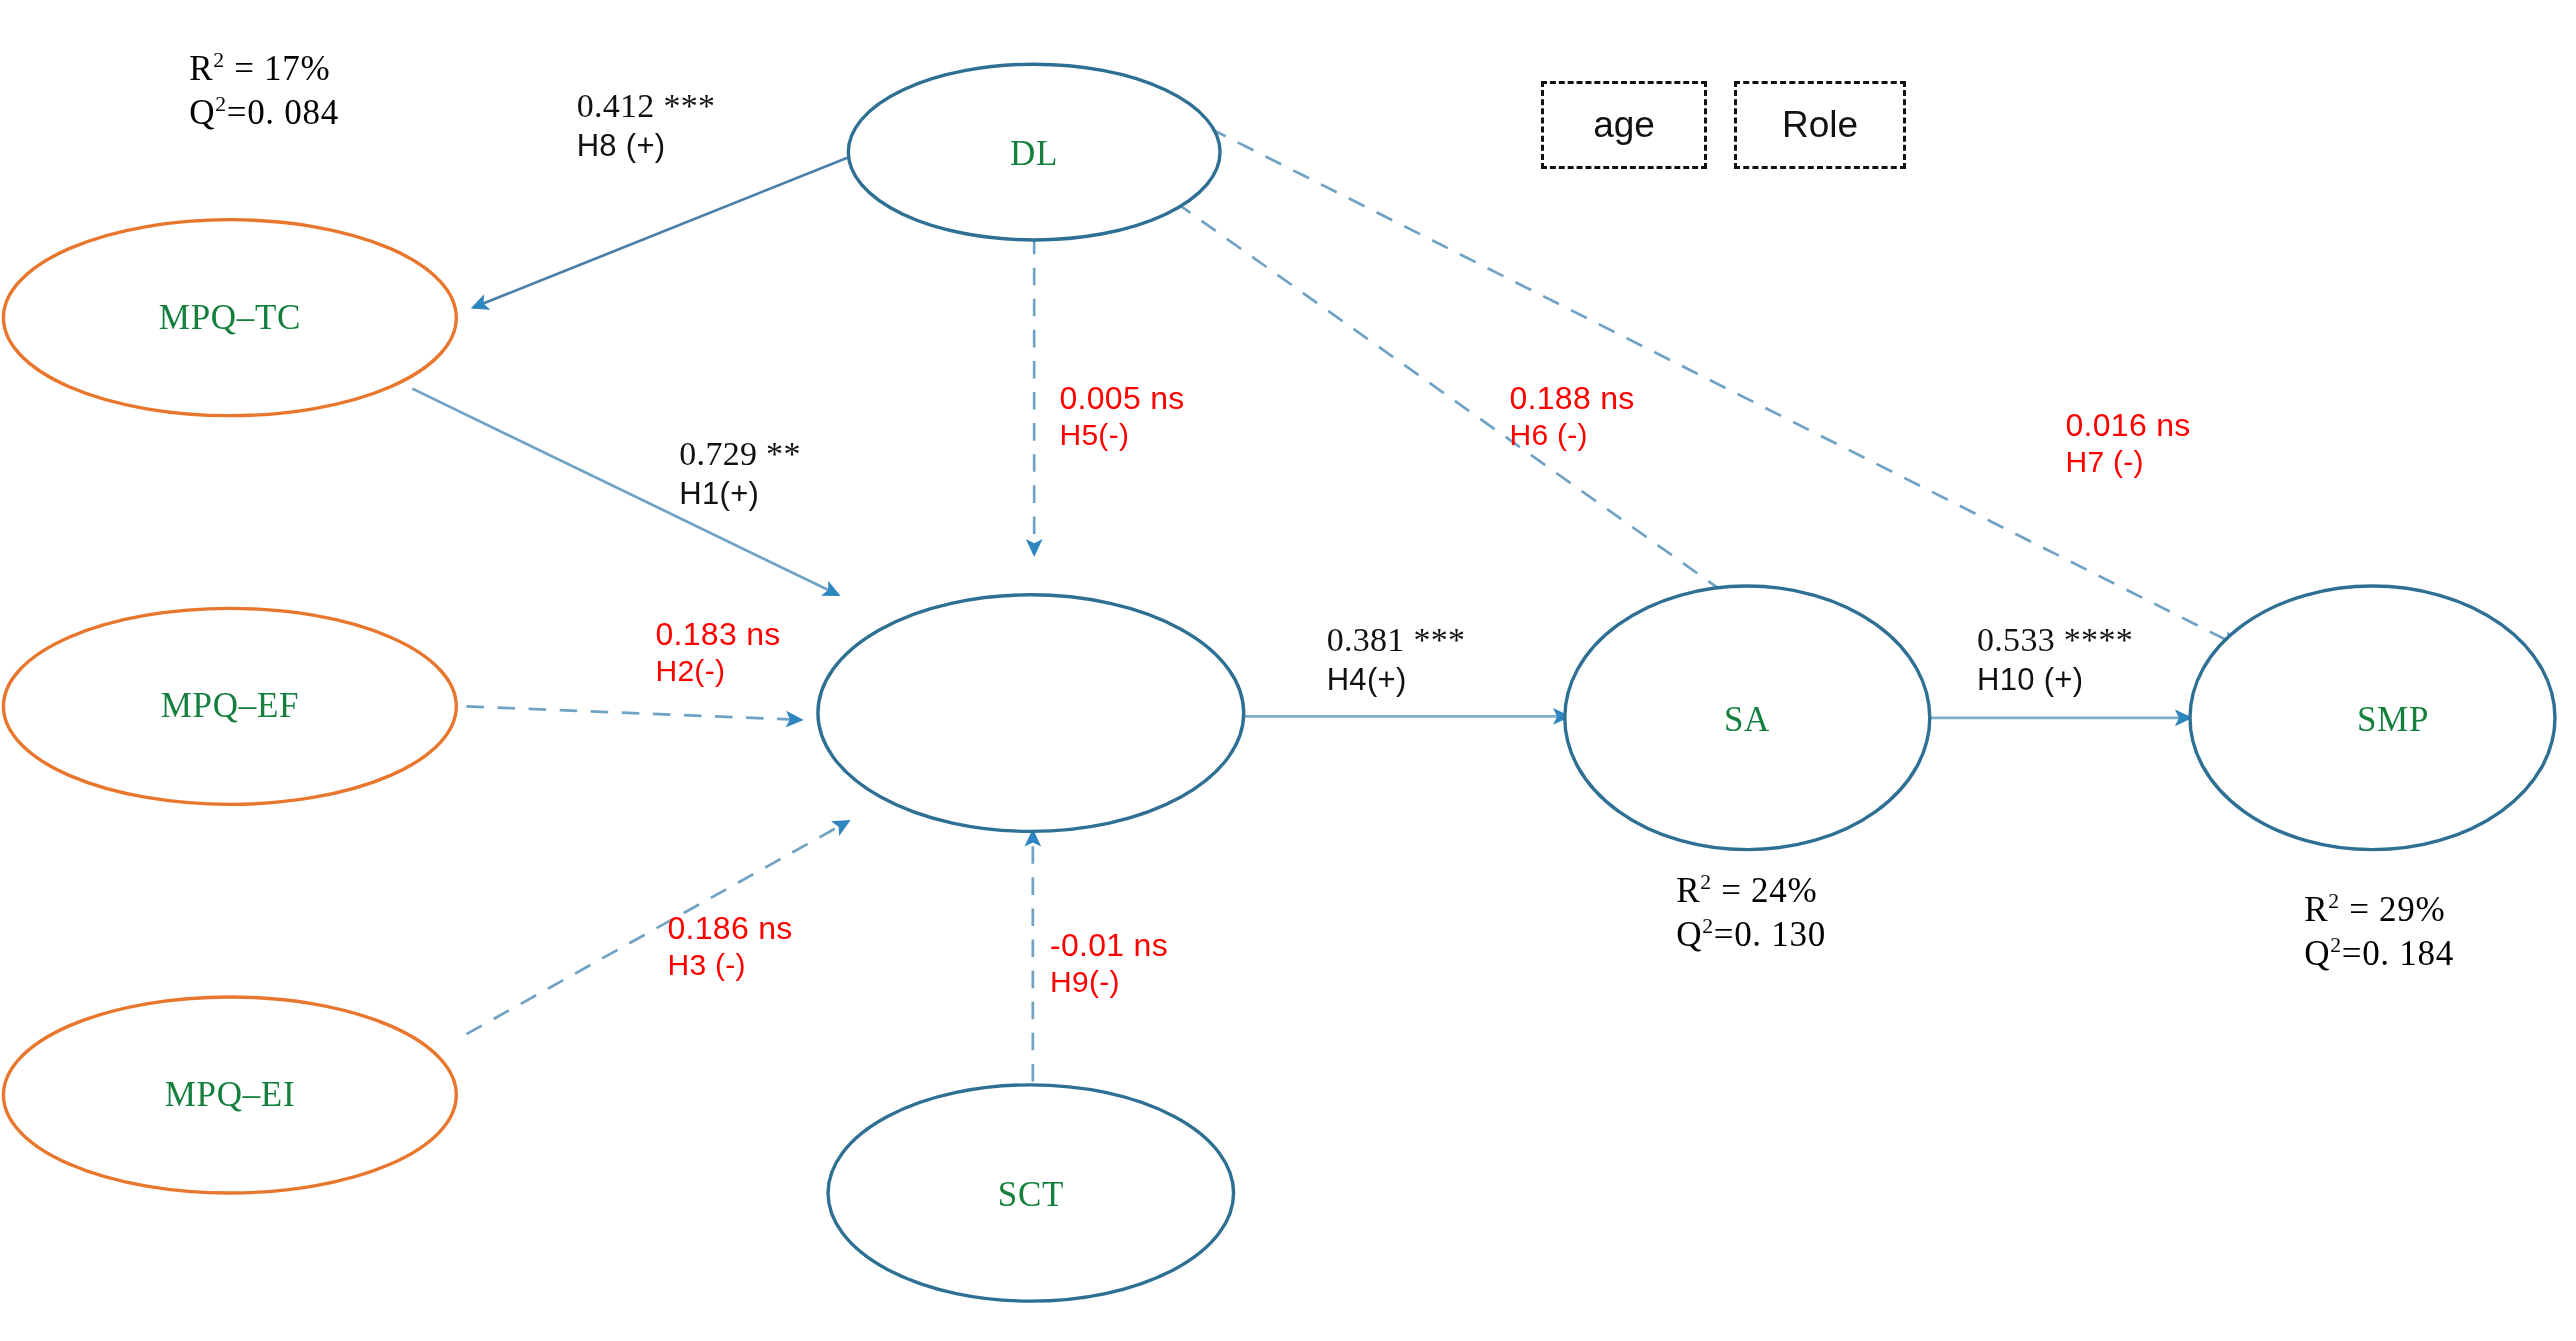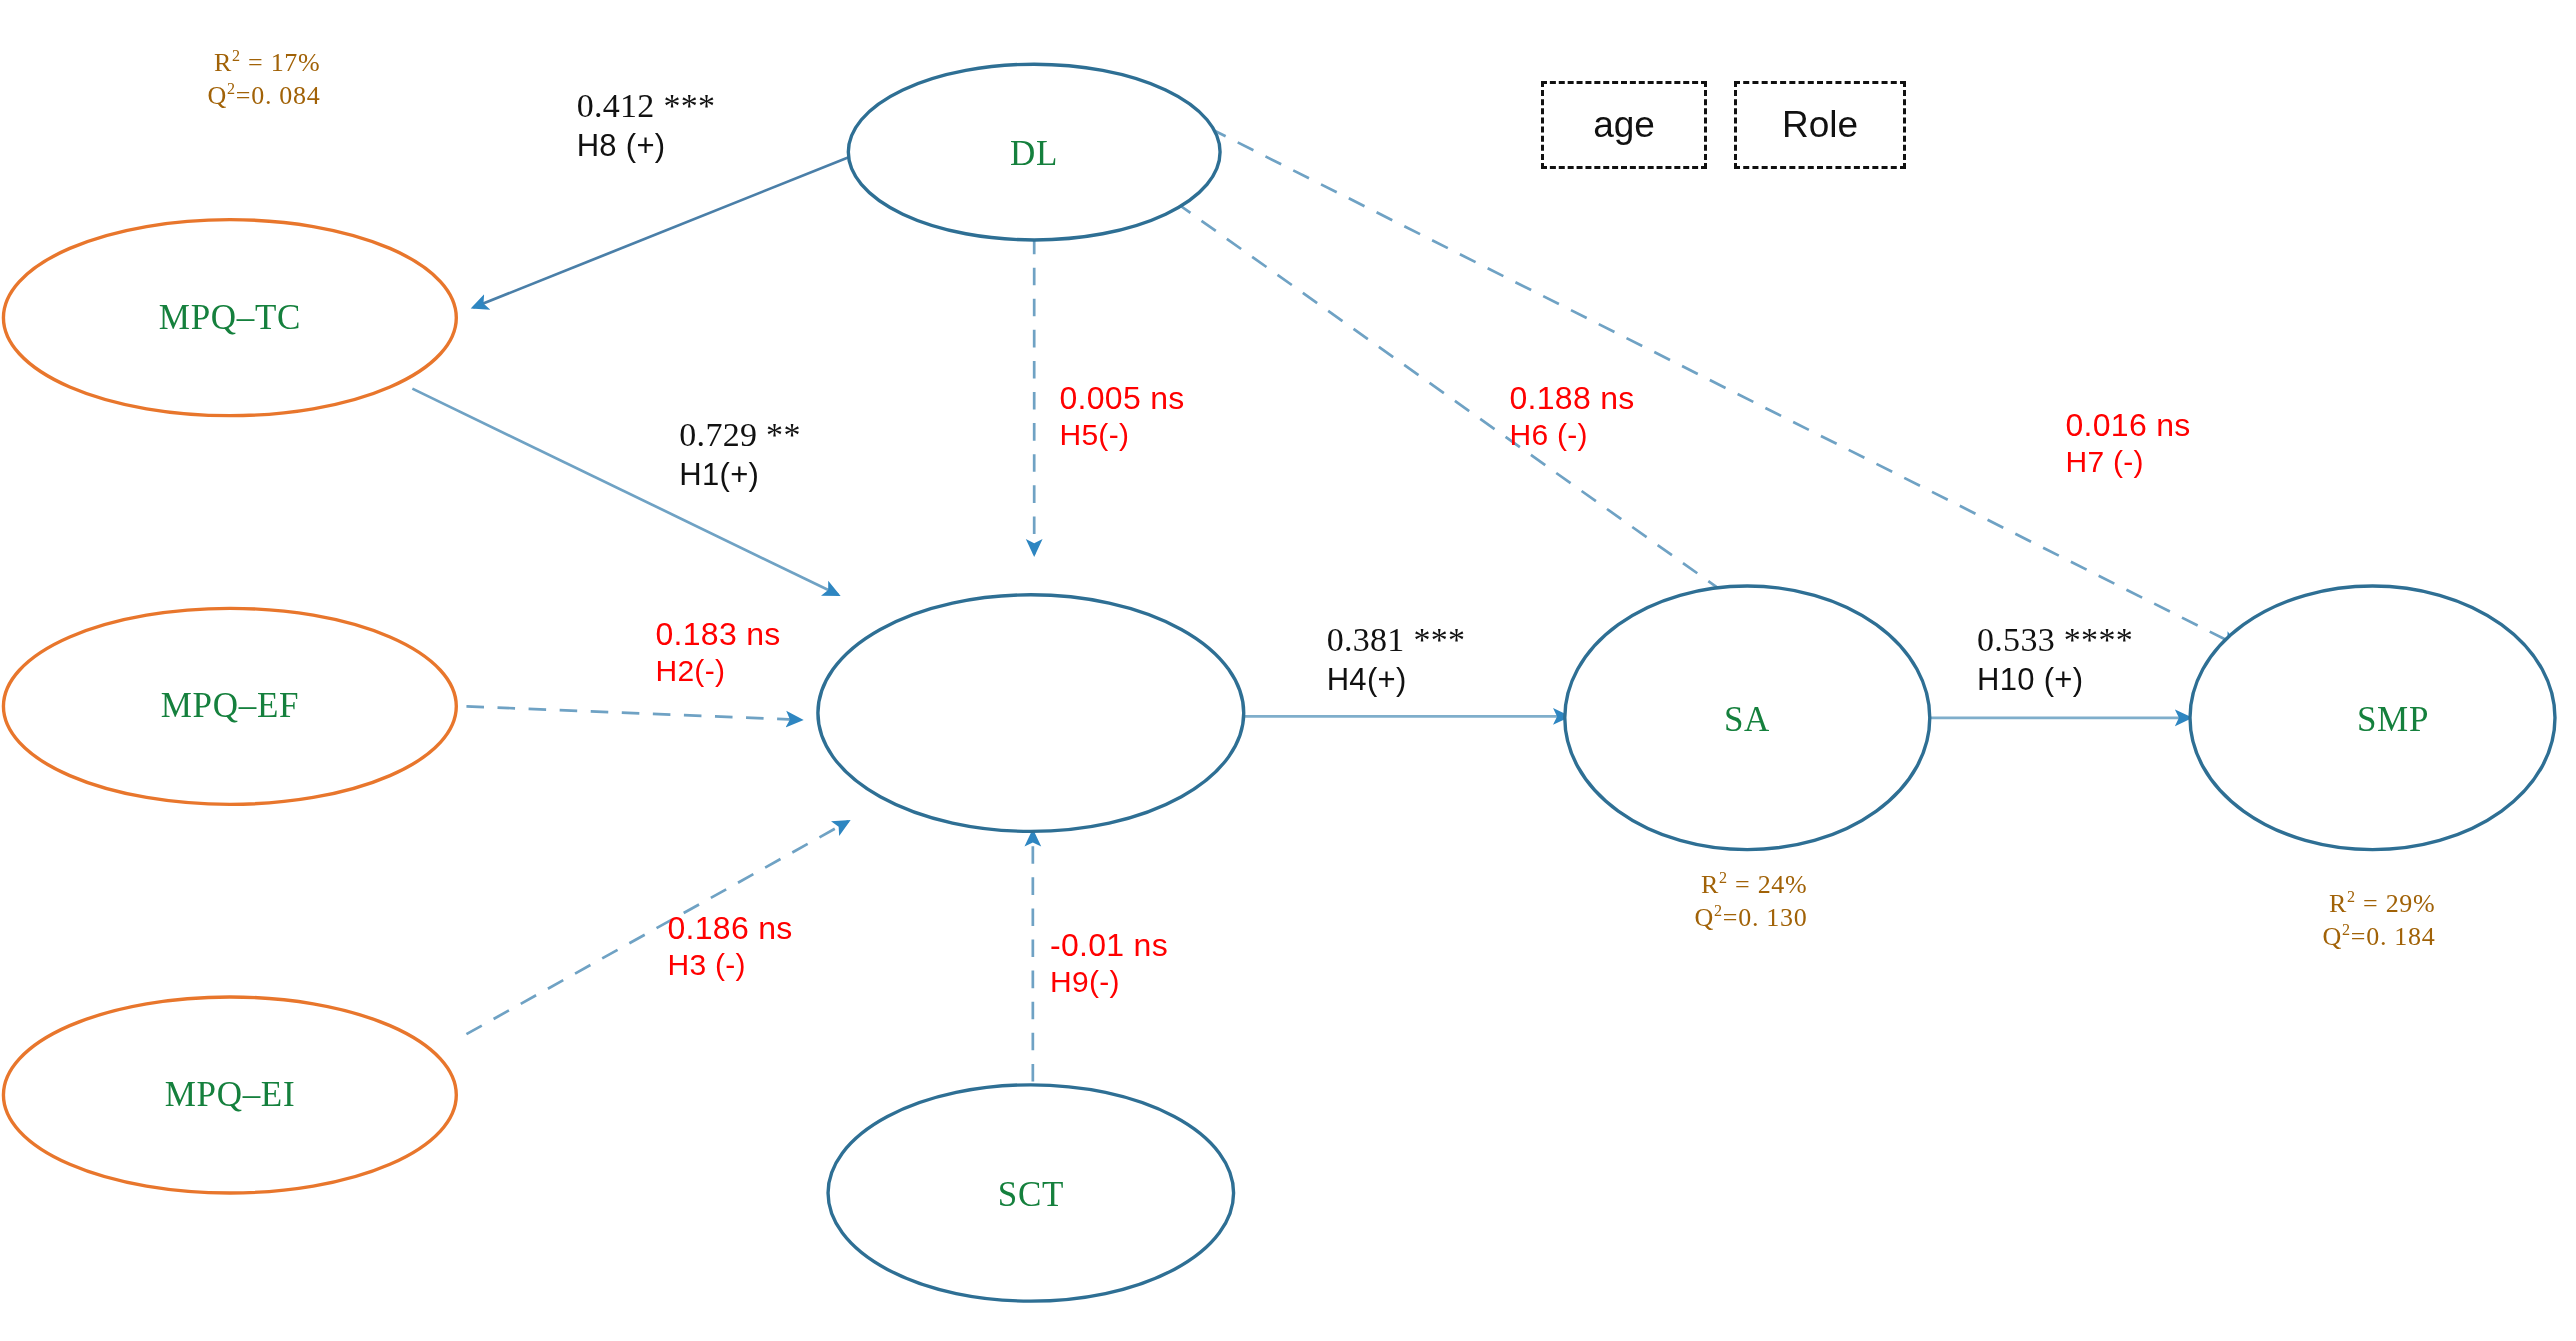--- a/index.html
+++ b/index.html
@@ -25,23 +25,23 @@
     position:absolute;transform:translate(-50%,-50%);
     text-align:center;white-space:nowrap;color:#1b1b1b;
     font-family:"Liberation Serif", serif;line-height:1.22;
   }
   .node-stack .nm{font-size:34px;letter-spacing:0.7px;}
   .node-stack .st{font-size:35px;letter-spacing:0.7px;}
 
   
   .stats{
     position:absolute;transform:translate(-50%,0);
-    text-align:right;white-space:nowrap;
+    text-align:left;white-space:nowrap;
     font-family:"Liberation Serif", serif;
-    font-size:26px;color:#a16207;line-height:1.26;letter-spacing:0.7px;
+    font-size:35px;color:#000000;line-height:1.26;letter-spacing:0.7px;
   }
   sup{font-size:.62em;vertical-align:super;line-height:0;}
 
   
   .elabel{
     position:absolute;transform:translate(-50%,-50%);
     white-space:nowrap;line-height:1.2;
   }
   .elabel .l1{display:block;font-family:"Liberation Serif",serif;font-size:34px;letter-spacing:0.3px;}
   .elabel .l2{display:block;font-family:"Liberation Sans",sans-serif;font-size:31px;letter-spacing:0.3px;}
@@ -135,21 +135,21 @@
   <div class="stats" style="left:2379px;top:888px;">
     <div>R<sup>2</sup> = 29%</div>
     <div>Q<sup>2</sup>=0. 184</div>
   </div>
 
   <div class="elabel sig" style="left:646px;top:125px;">
     <span class="l1">0.412 ***</span>
     <span class="l2">H8 (+)</span>
   </div>
 
-  <div class="elabel sig" style="left:740px;top:454px;">
+  <div class="elabel sig" style="left:740px;top:473px;">
     <span class="l1">0.729 **</span>
     <span class="l2">H1(+)</span>
   </div>
 
   <div class="elabel ns" style="left:718px;top:652px;">
     <span class="l1">0.183 ns</span>
     <span class="l2">H2(-)</span>
   </div>
 
   <div class="elabel ns" style="left:730px;top:946px;">

